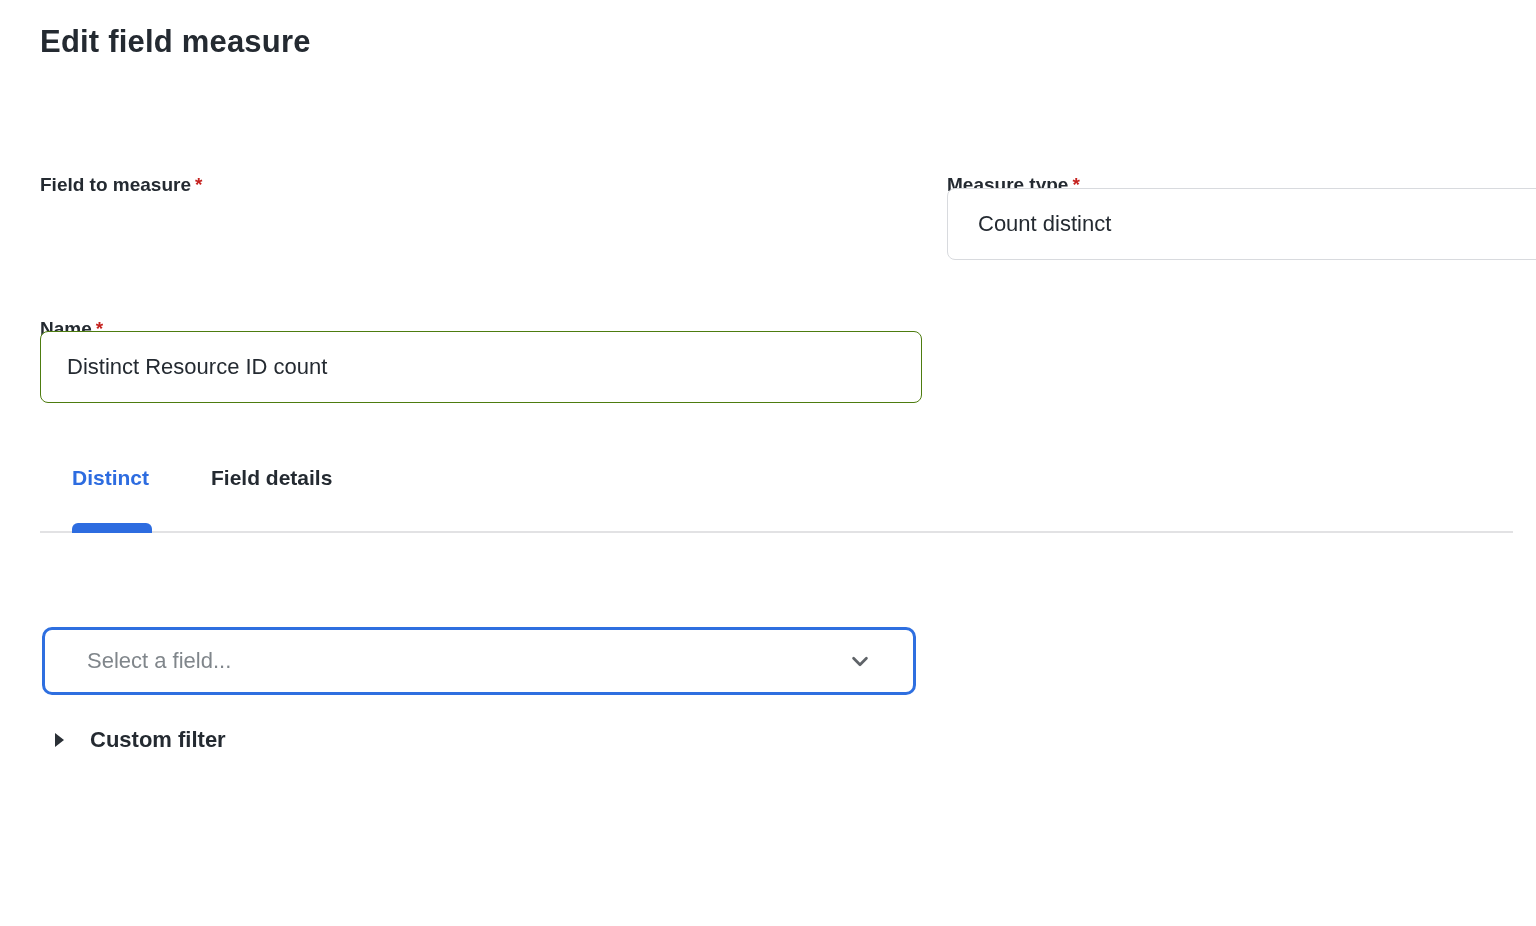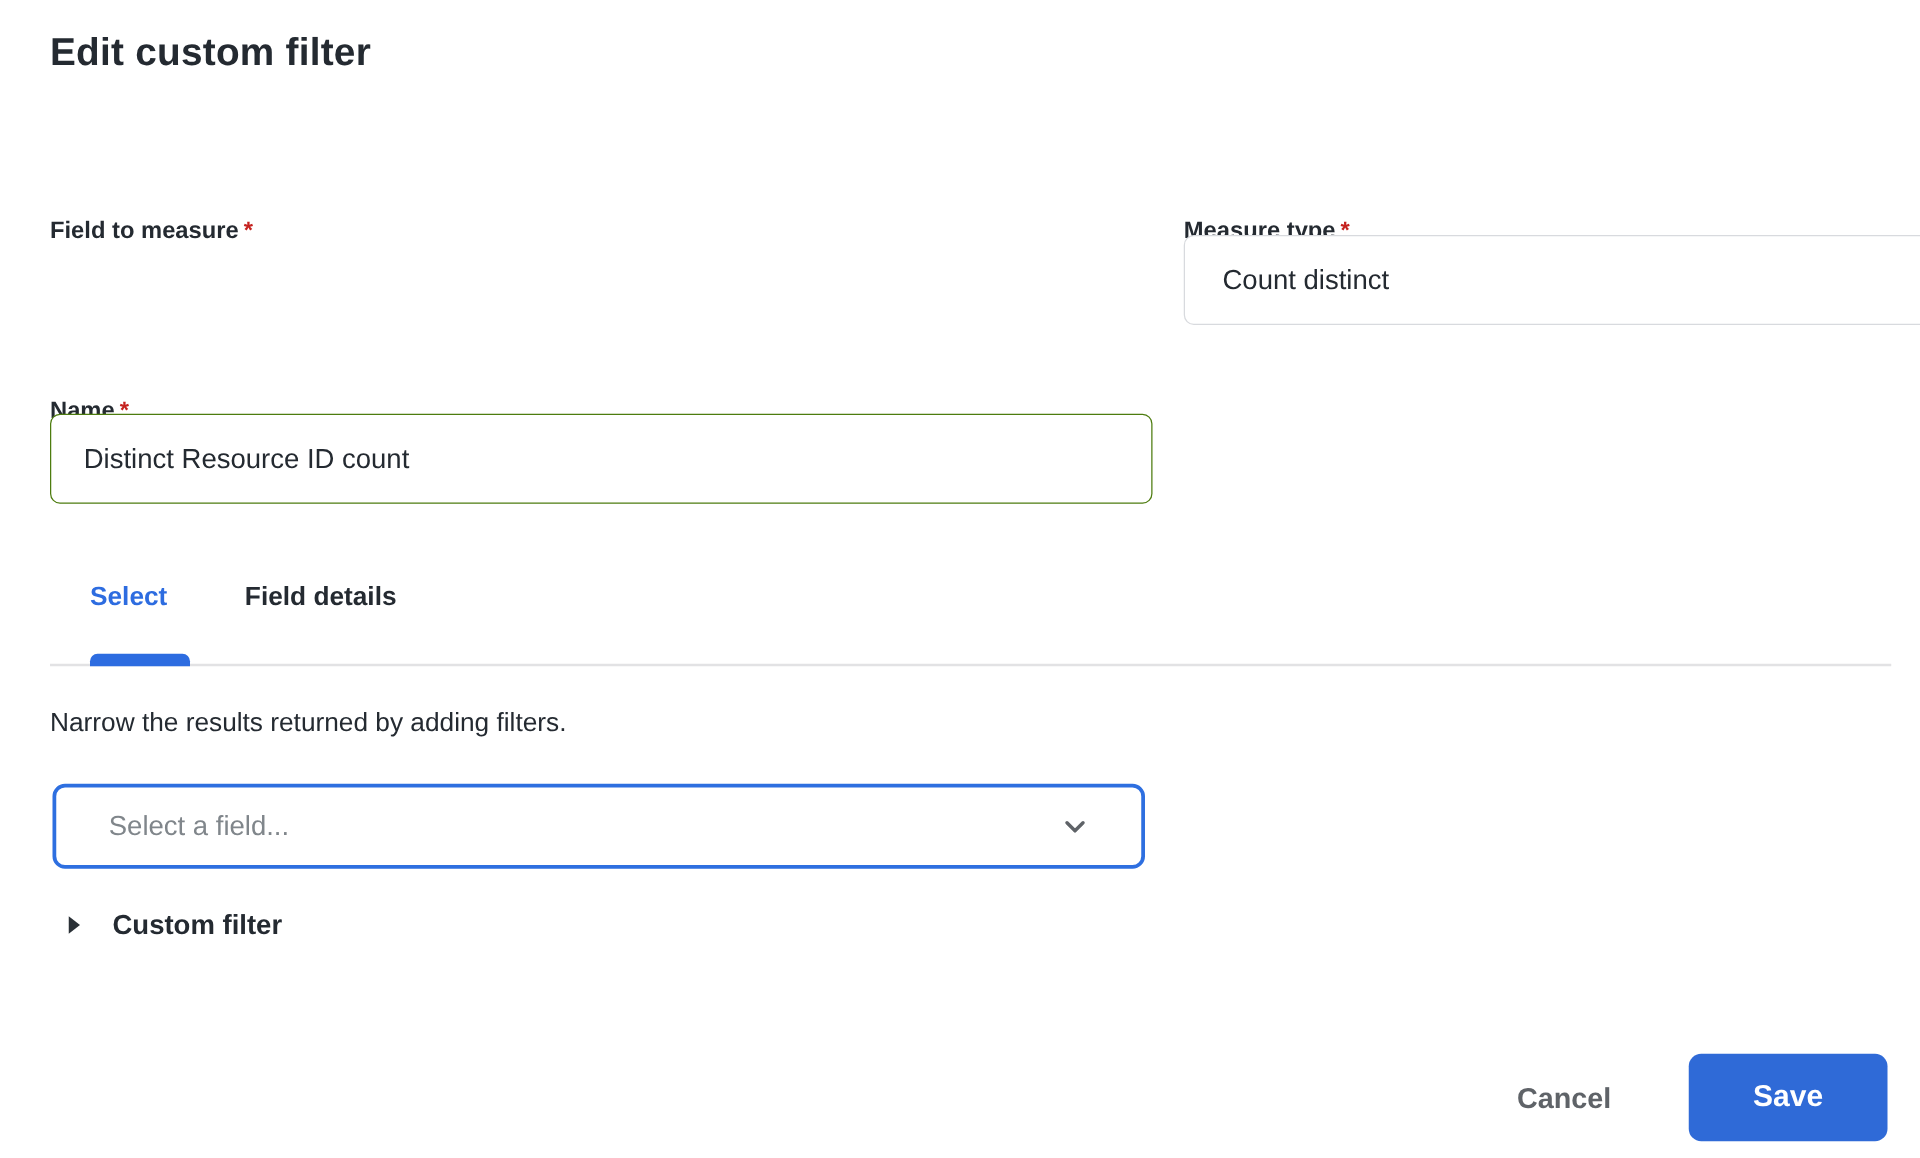--- a/index.html
+++ b/index.html
@@ -151,60 +151,55 @@
     font-weight: 700;
     color: #ffffff;
     cursor: pointer;
   }
 </style>
 </head>
 <body>
 
 <div class="page">
 
-  <h1 class="page-title">Edit custom filter</h1>
+  <h1 class="page-title">Edit field measure</h1>
 
   <div class="field-label" style="left:40px; top:150px;">
     <span>Field to measure</span><span class="req">*</span>
   </div>
 
   <div class="field-label" style="left:947px; top:150px;">
     <span>Measure type</span><span class="req">*</span>
   </div>
   <div class="select-box" style="left:947px; top:188px; width:680px;">
     <span class="value">Count distinct</span>
     <span class="spacer"></span>
     <span class="caret-down"></span>
   </div>
 
   <div class="field-label" style="left:40px; top:294px;">
     <span>Name</span><span class="req">*</span>
   </div>
   <input class="text-input" type="text" value="Distinct Resource ID count" style="">
 
   <div class="tabs">
-    <div class="tab active">Select</div>
+    <div class="tab active">Distinct</div>
     <div class="tab inactive">Field details</div>
   </div>
   <div class="tab-indicator"></div>
   <div class="tab-divider"></div>
 
-  <p class="hint-text">Narrow the results returned by adding filters.</p>
 
   <div class="select-box select-focused">
     <span class="placeholder">Select a field...</span>
     <span class="spacer"></span>
     <svg class="chevron-icon" viewBox="0 0 24 24">
         <polyline points="5,9 12,16 19,9"></polyline>
       </svg>
   </div>
 
   <div class="expander">
     <span class="triangle-right"></span>
     <span class="expander-label">Custom filter</span>
   </div>
 
-  <div class="footer">
-    <button class="btn-cancel">Cancel</button>
-    <button class="btn-save">Save</button>
-  </div>
 
 </div>
 
 </body></html>

